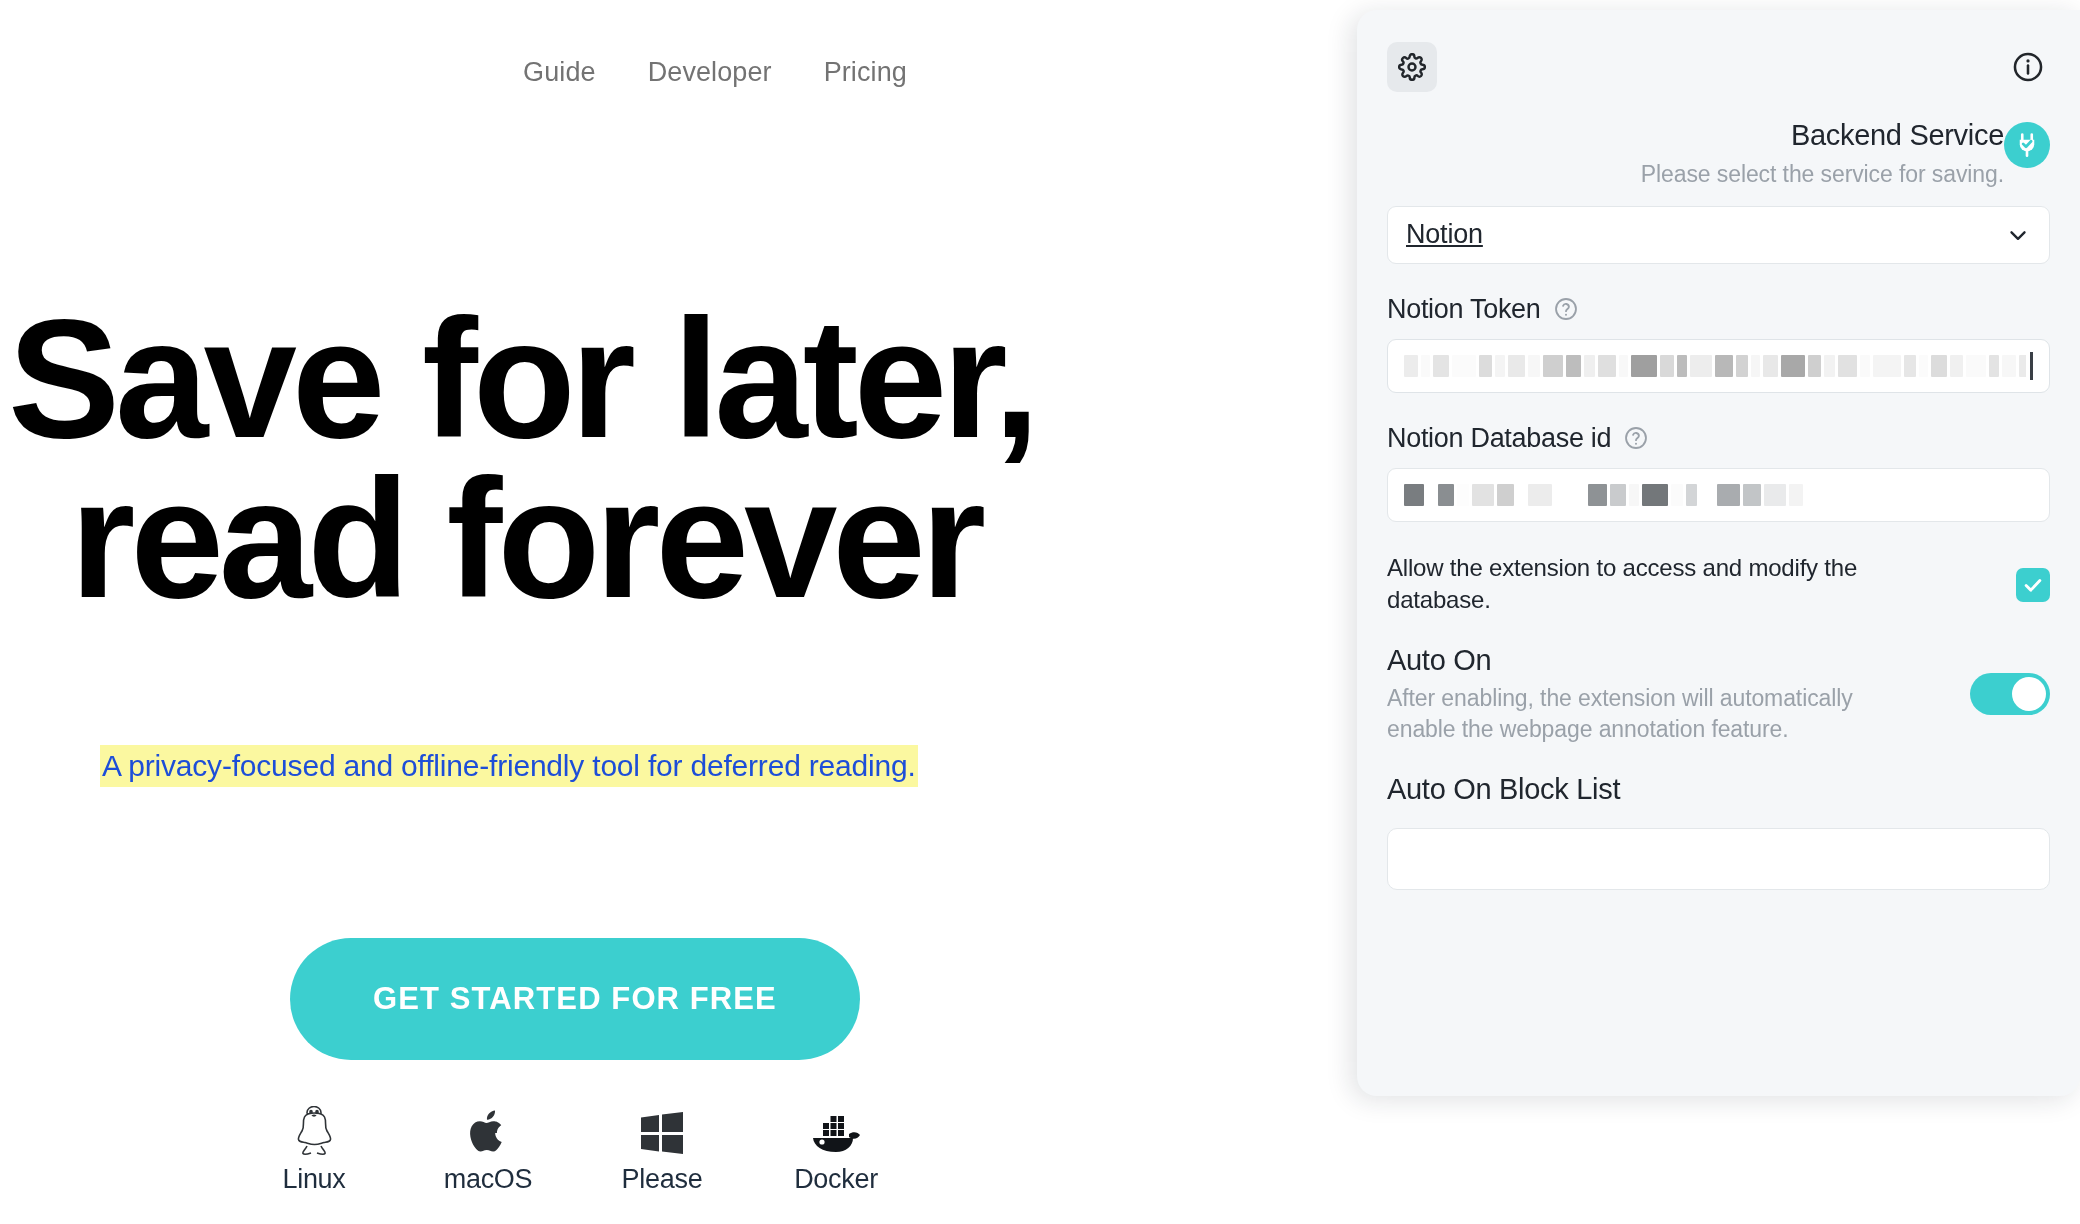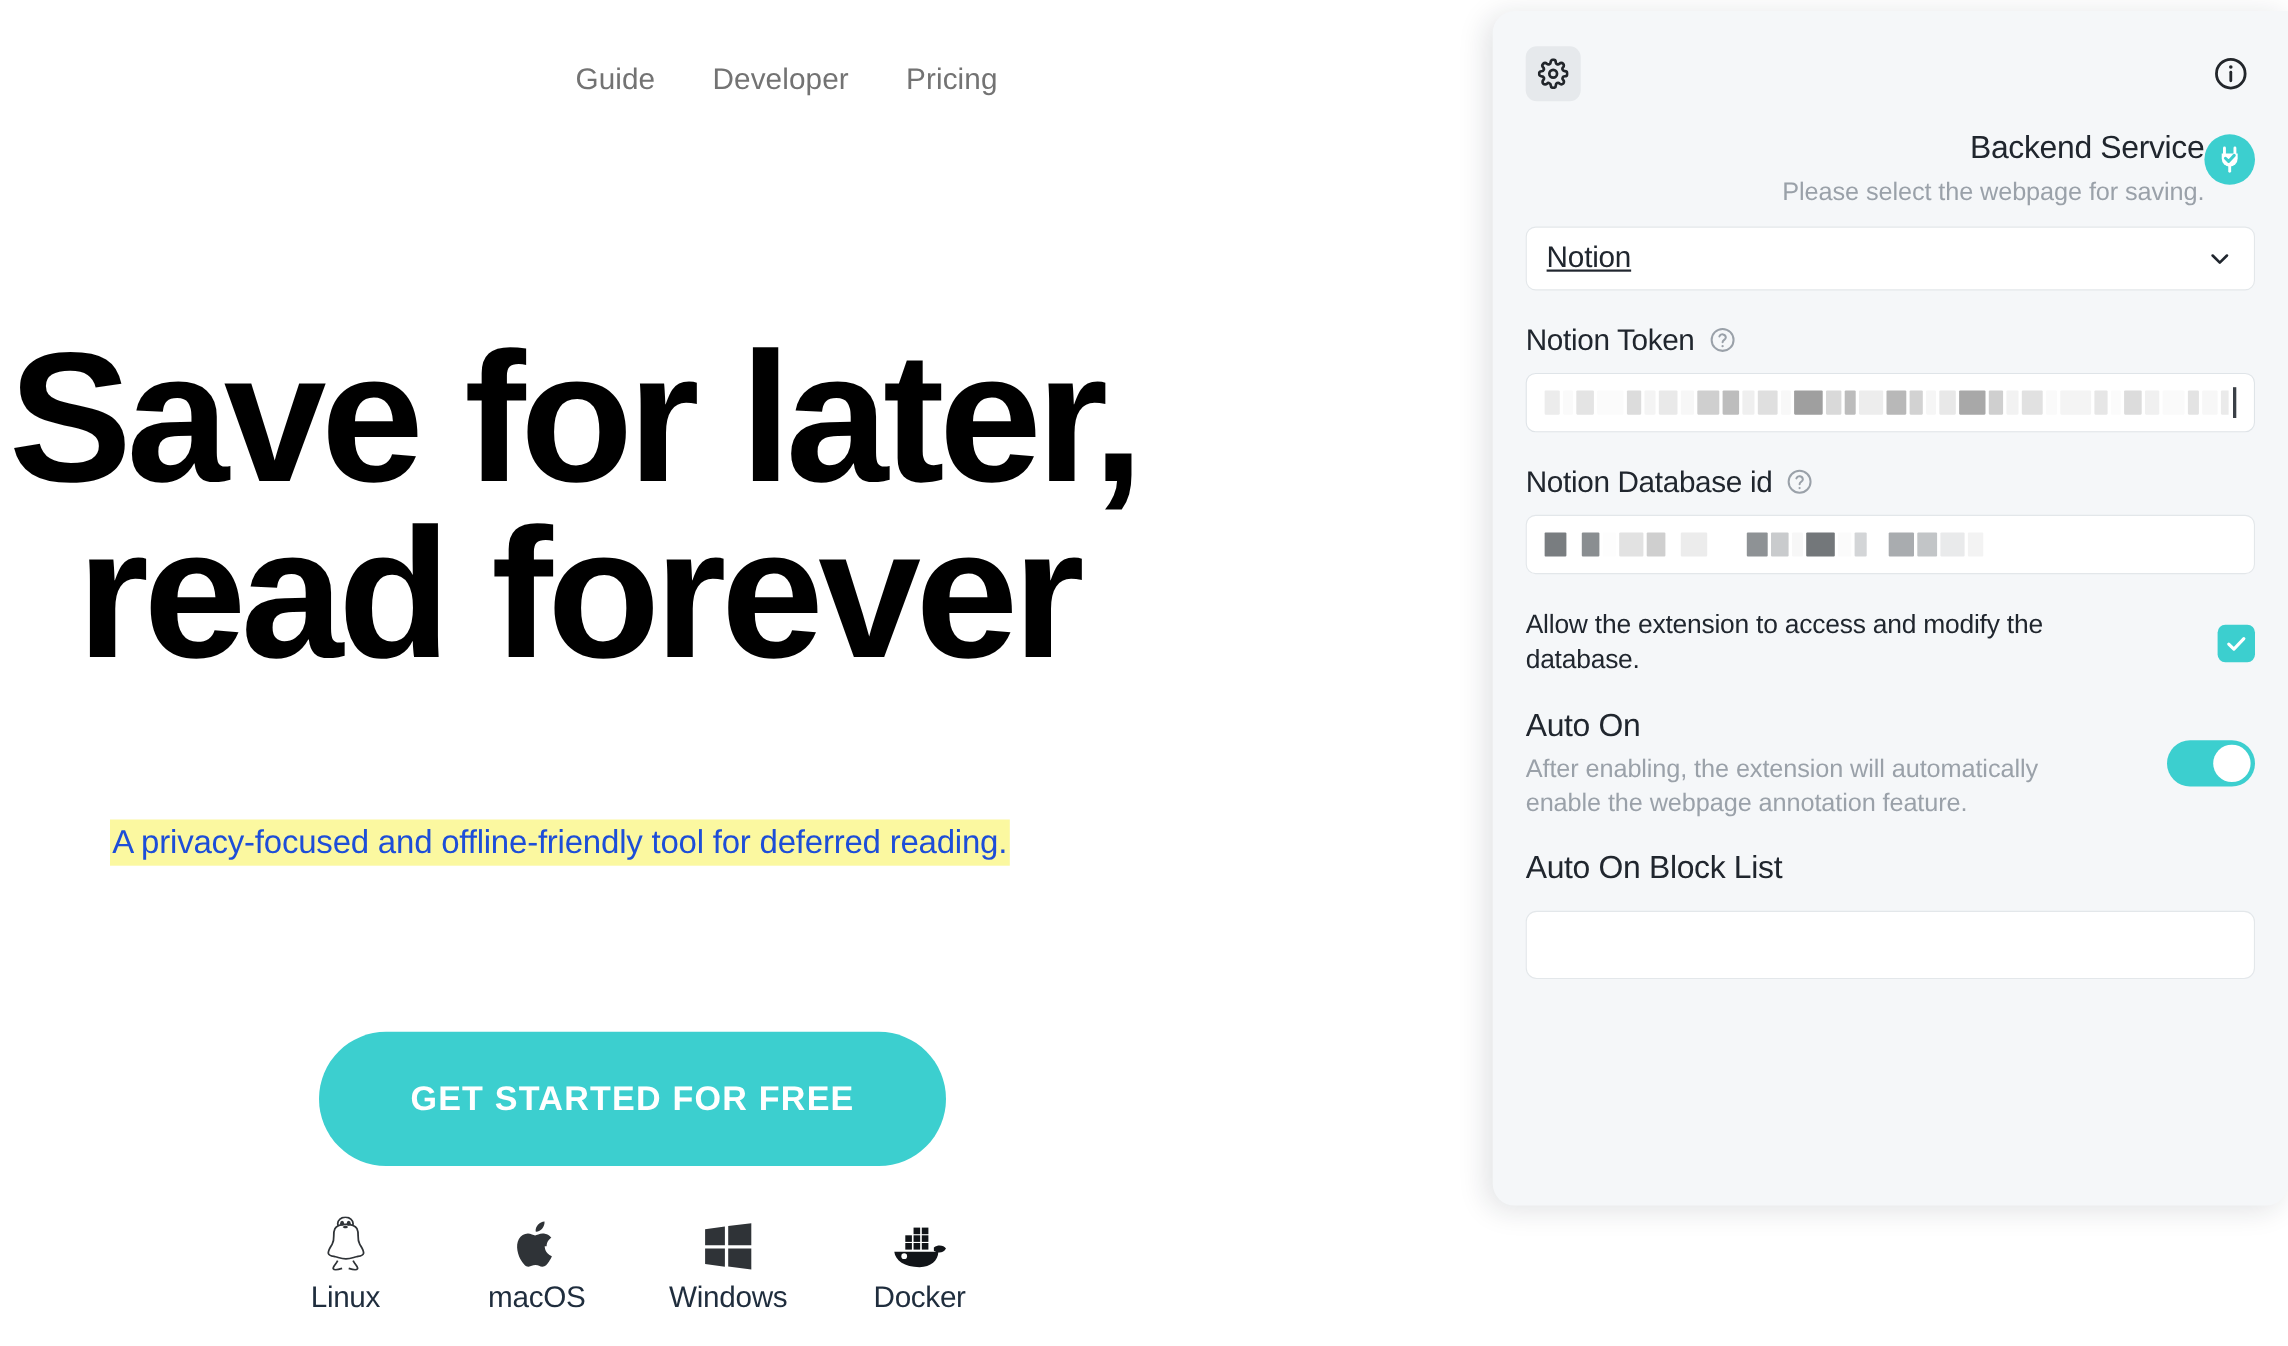--- a/index.html
+++ b/index.html
@@ -405,21 +405,21 @@
 
     <div class="platform">
       <span class="platform-icon">
         <svg width="46" height="46" viewBox="0 0 46 46" fill="#2f3337">
           <path d="M2 7.5 20 5v17H2z"></path>
           <path d="M23 4.6 44 2v20H23z"></path>
           <path d="M2 25h18v16.5L2 39z"></path>
           <path d="M23 25h21v19l-21-2.6z"></path>
         </svg>
       </span>
-      <span class="platform-label">Windows</span>
+      <span class="platform-label">Please</span>
     </div>
 
     <div class="platform">
       <span class="platform-icon">
         <svg width="54" height="44" viewBox="0 0 54 44" fill="#111418">
           <rect x="14" y="18" width="6" height="6"></rect>
           <rect x="21.5" y="18" width="6" height="6"></rect>
           <rect x="29" y="18" width="6" height="6"></rect>
           <rect x="14" y="11" width="6" height="6"></rect>
           <rect x="21.5" y="11" width="6" height="6"></rect>
@@ -451,21 +451,21 @@
           <line x1="12" y1="11" x2="12" y2="16.6"></line>
           <circle cx="12" cy="7.7" r="1.15" fill="#22262b" stroke="none"></circle>
         </svg>
       </button>
     </div>
 
     <div class="section">
       <div class="section-head">
         <div class="section-head-text">
           <div class="section-title">Backend Service</div>
-          <div class="section-desc">Please select the webpage for saving.</div>
+          <div class="section-desc">Please select the service for saving.</div>
         </div>
         <div class="plug-badge">
           <svg width="30" height="30" viewBox="0 0 24 24">
             <path d="M8.2 3.6v4.1M15.8 3.6v4.1" stroke="#ffffff" stroke-width="2.1" stroke-linecap="round"></path>
             <path d="M6.2 7.7h11.6v3.6a5.8 5.8 0 0 1-11.6 0z" fill="#ffffff"></path>
             <path d="M12 17.1v3.4" stroke="#ffffff" stroke-width="2.1" stroke-linecap="round"></path>
             <path d="M8.9 11.1l2.3 2.3 4.1-4.4" stroke="#3ccfcf" stroke-width="2.2" fill="none" stroke-linecap="round" stroke-linejoin="round"></path>
           </svg>
         </div>
       </div>

